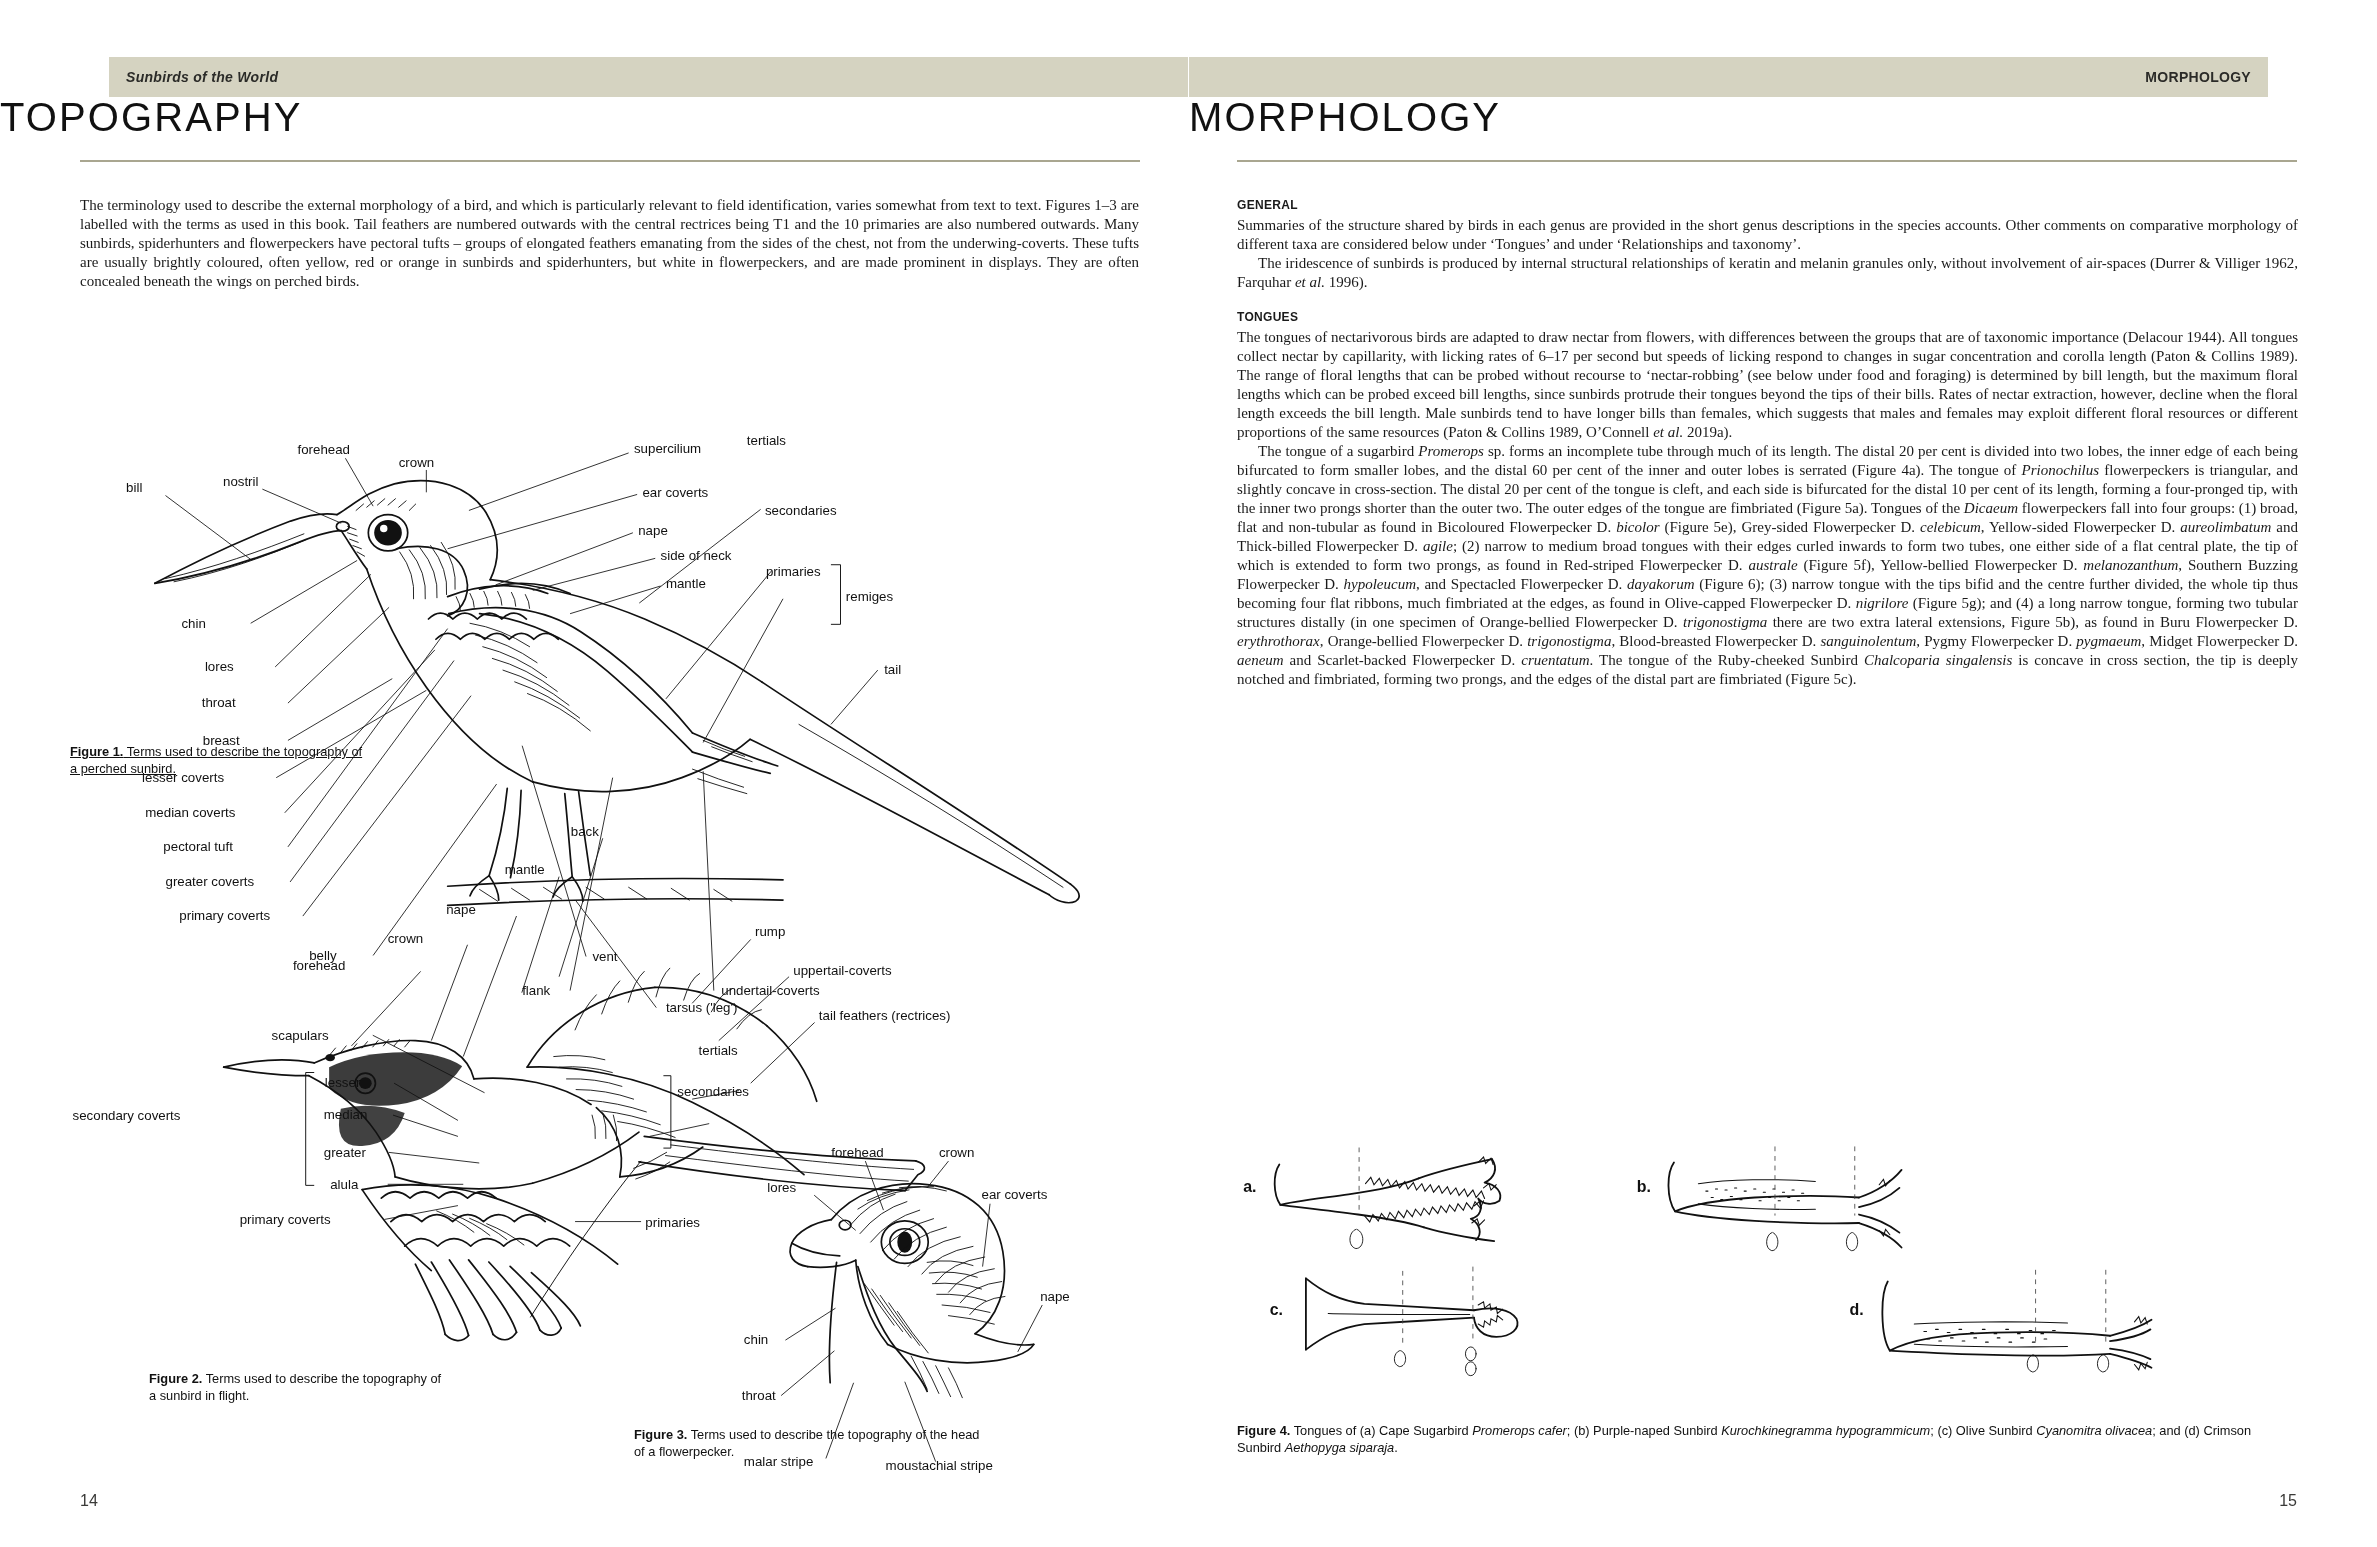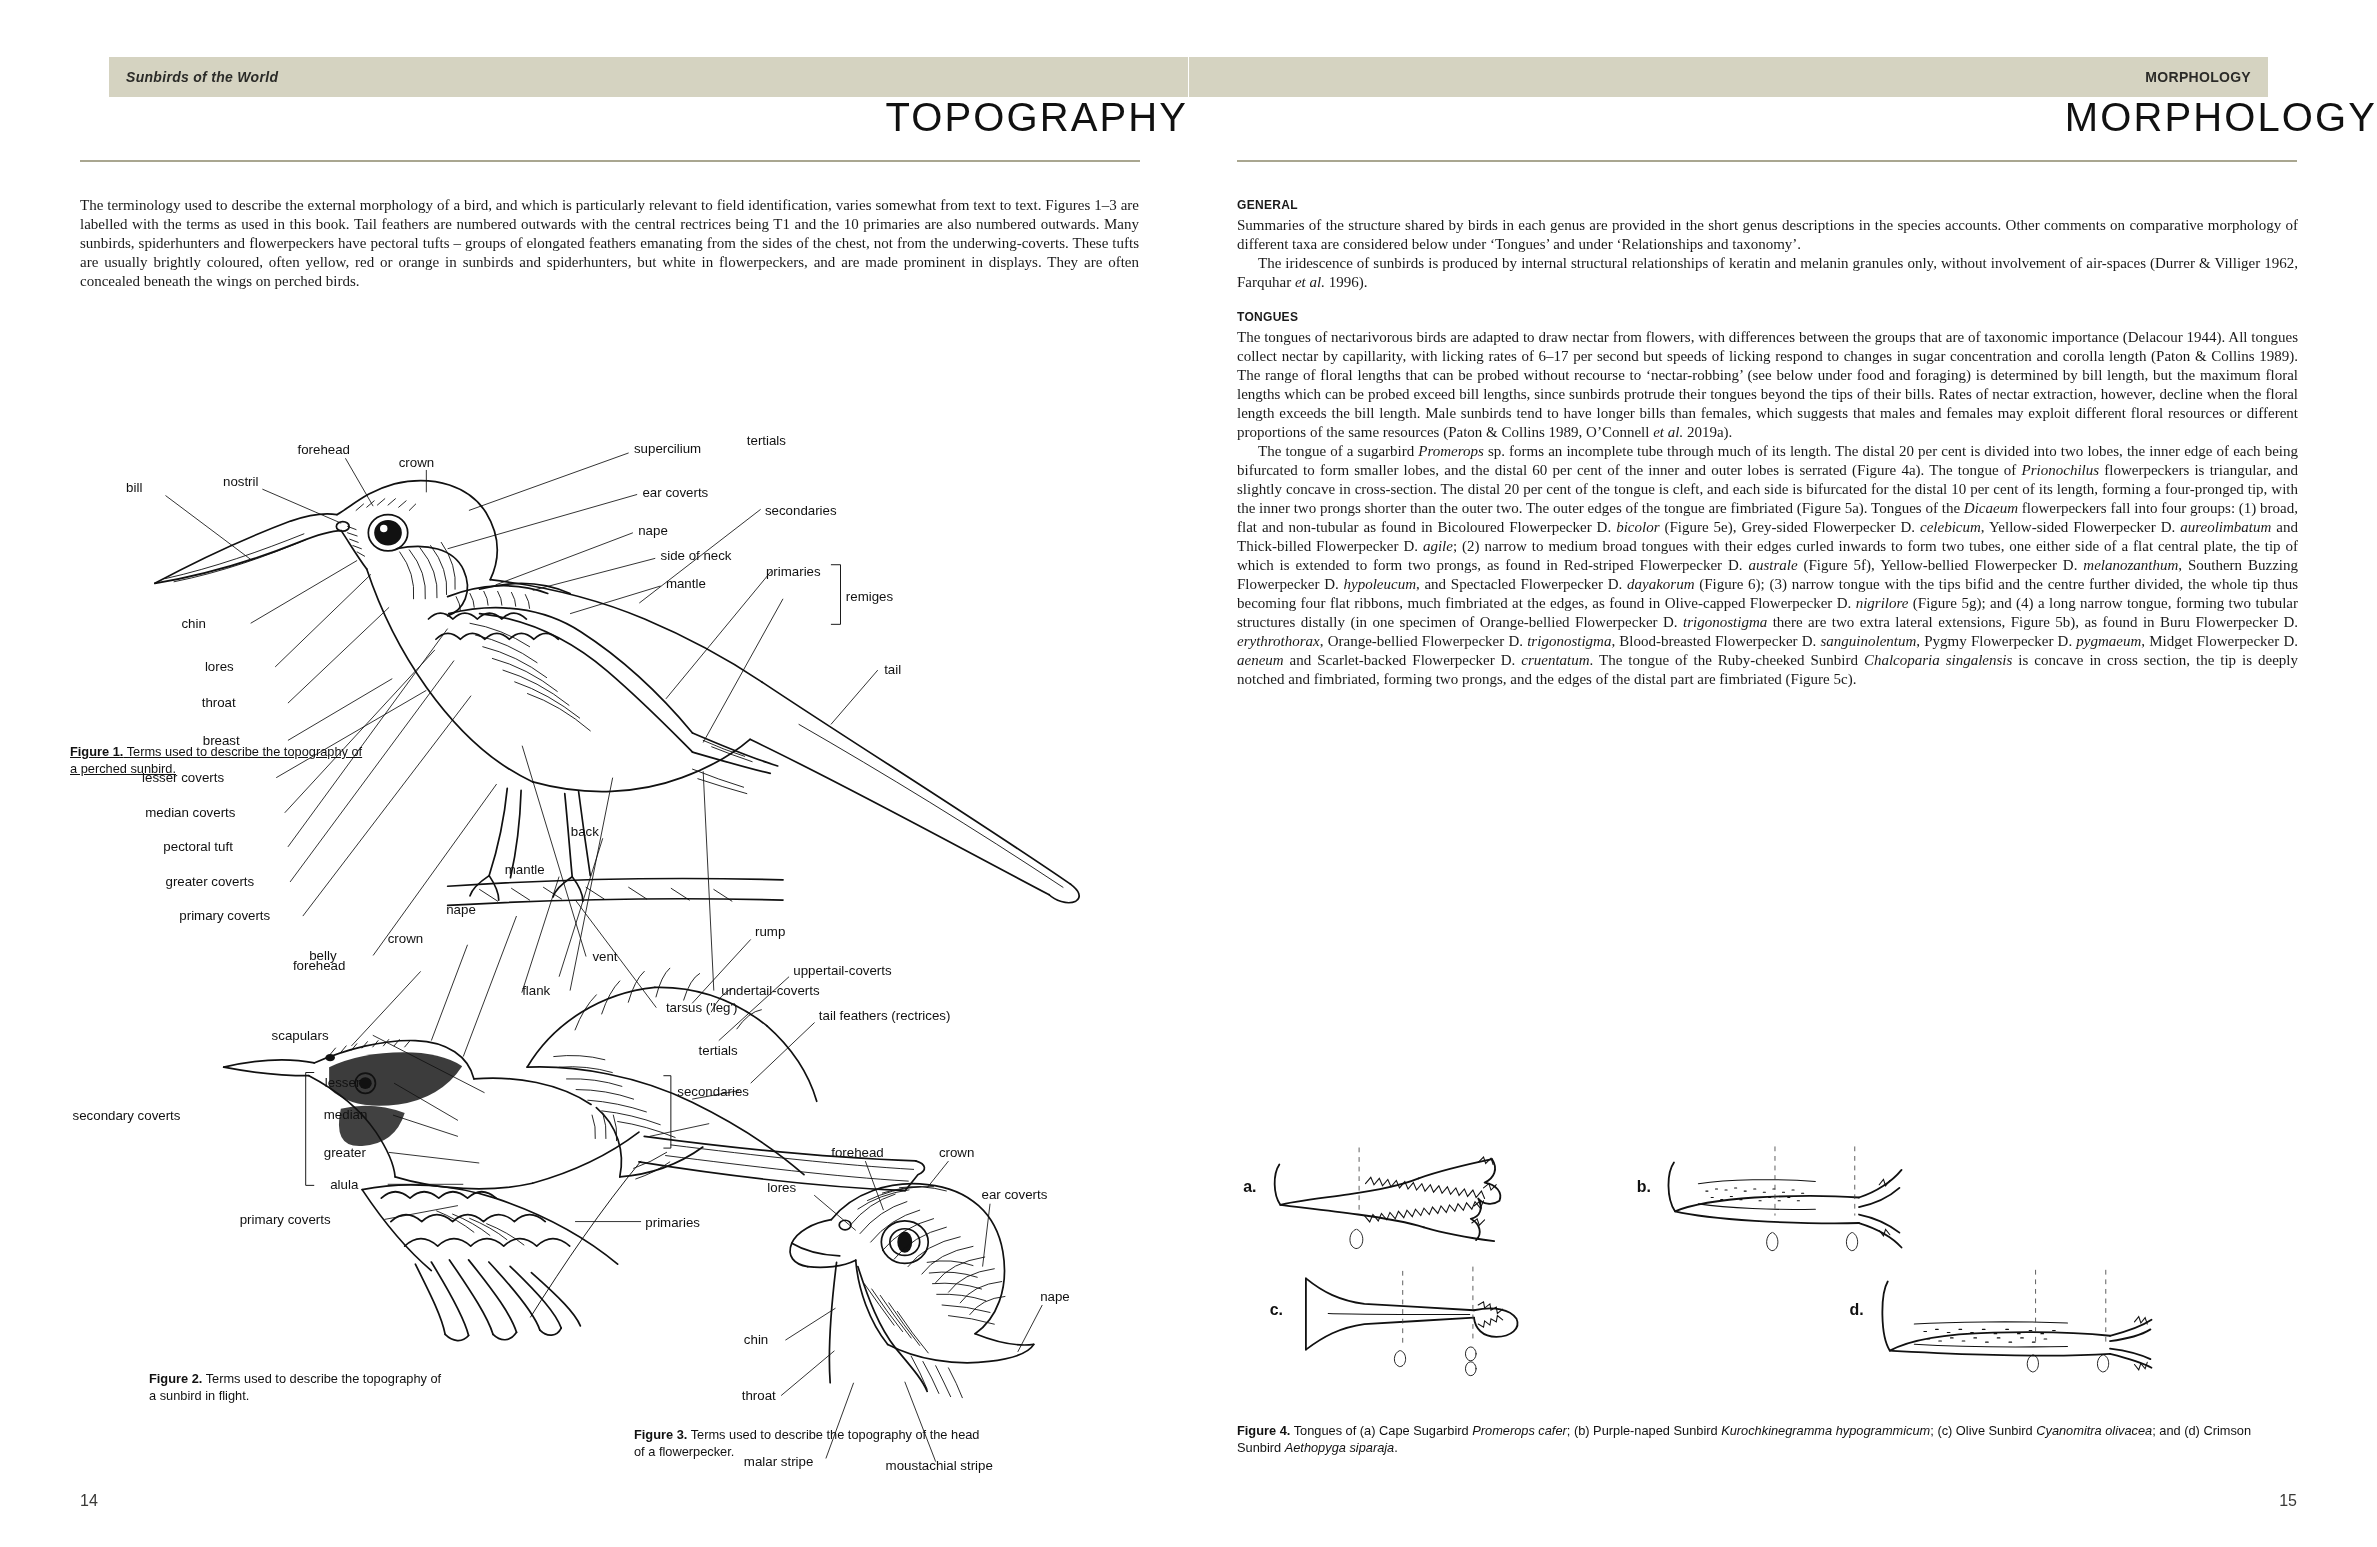--- a/index.html
+++ b/index.html
@@ -16,21 +16,21 @@
   .head-band .rh{
     position:absolute;top:50%;transform:translateY(-50%);
     font-family:"Liberation Sans",sans-serif;
     font-size:14px;letter-spacing:0.3px;color:#2b2b28;
   }
   .rh-left{left:17px;font-style:italic;font-weight:600;font-size:14.4px;}
   .rh-right{right:17px;font-weight:700;letter-spacing:0.6px;font-size:12.2px;}
 
   
   .title{
-    position:absolute;top:95px;left:0;right:0;text-align:right;
+    position:absolute;top:95px;left:0;right:0;text-align:left;
     font-family:"Liberation Sans",sans-serif;
     font-weight:400;font-size:40px;letter-spacing:2.1px;color:#111;
   }
   .page-left .title{padding-right:0;}
   .rule{position:absolute;height:1.6px;background:#a9a690;top:160px;}
   .page-left .rule{left:80px;right:48px;}
   .page-right .rule{left:48px;right:80px;}
 
   
   .col{

